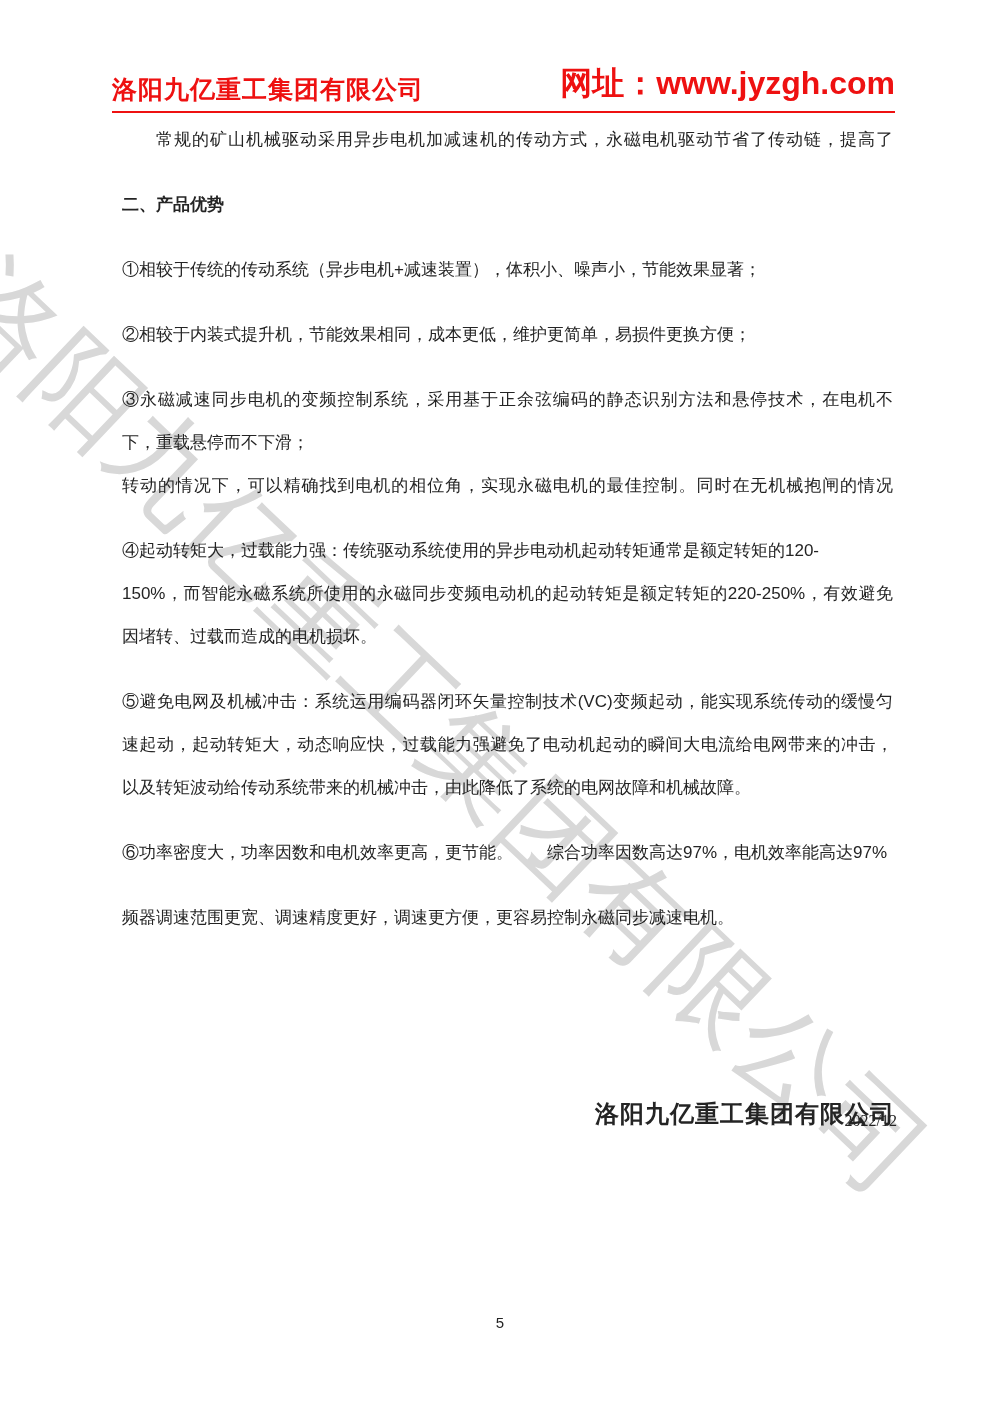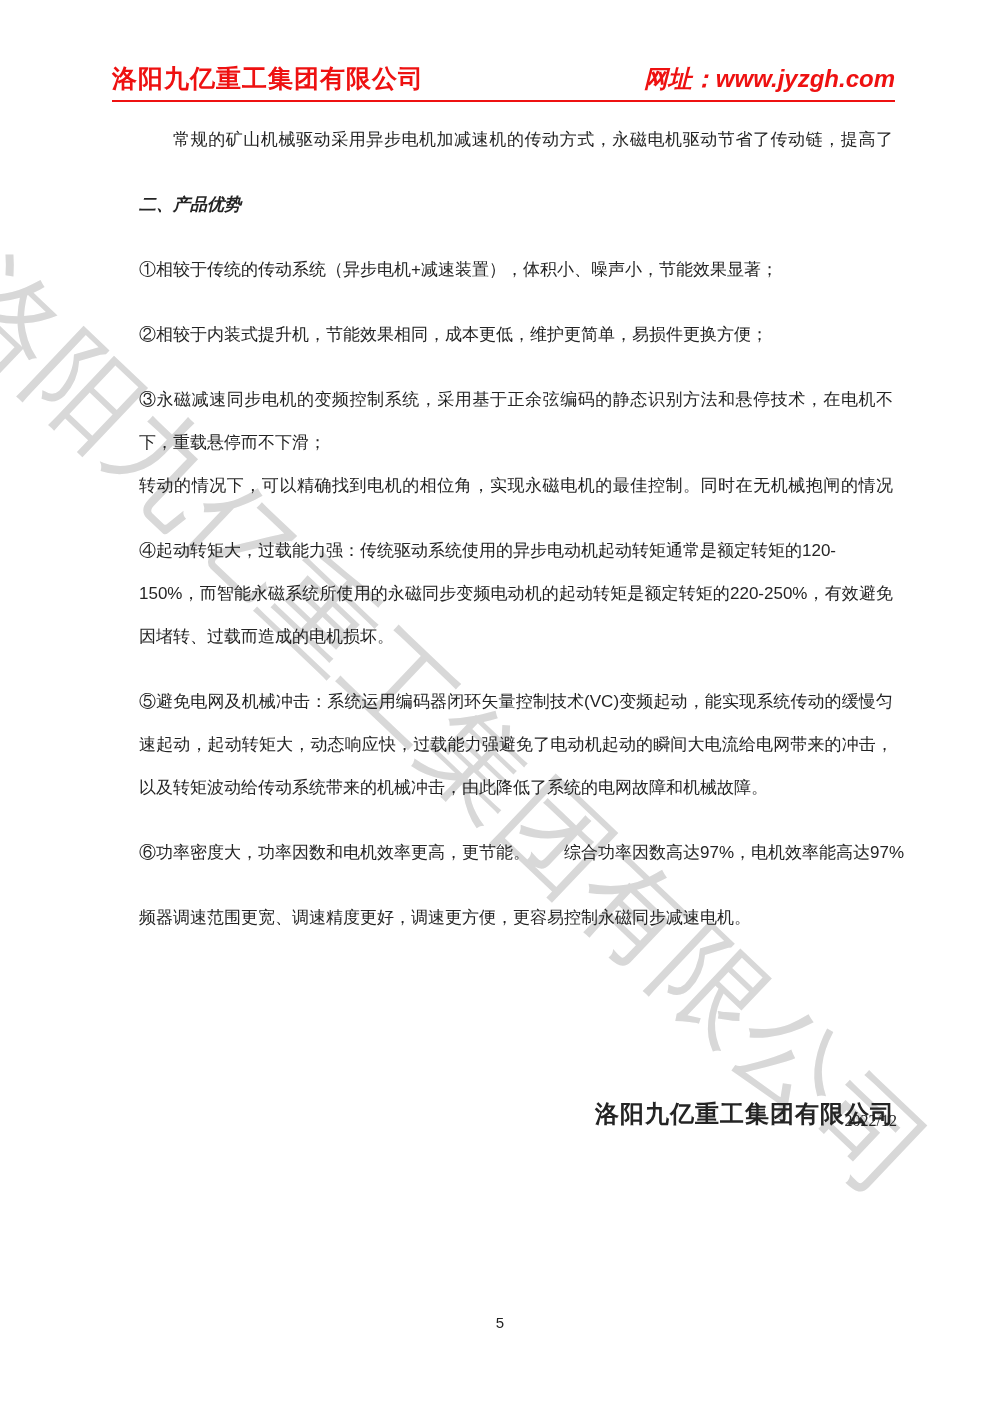--- a/index.html
+++ b/index.html
@@ -35,37 +35,36 @@
   .header{
     position:absolute;
     left:112px;right:105px;top:62px;
     display:flex;justify-content:space-between;align-items:flex-end;
     color:var(--accent);
     border-bottom:2px solid var(--accent);
     padding-bottom:5px;
     z-index:1;
   }
   .header-company{font-size:25px;font-weight:600;letter-spacing:1px;}
-  .header-url{font-size:24px;font-weight:600;font-style:italic;}
+  .header-url{font-size:32px;font-weight:600;}
   
   .content{
     position:absolute;
     left:122px;top:118px;width:771px;
     z-index:1;
     font-size:17px;
     color:var(--text);
   }
   .para{margin-bottom:22px;}
-  .para.heading{font-weight:700;font-style:italic;}
+  .para.heading{font-weight:700;}
   .line{
     line-height:43px;
     height:43px;
     text-align:left;
     white-space:nowrap;
-    margin-left:17px;
   }
   .line.fill{
     white-space:normal;
     text-align:justify;
     text-align-last:justify;
     text-justify:inter-character;
   }
   .line.indent{text-indent:2em;}
   
   .sig{

